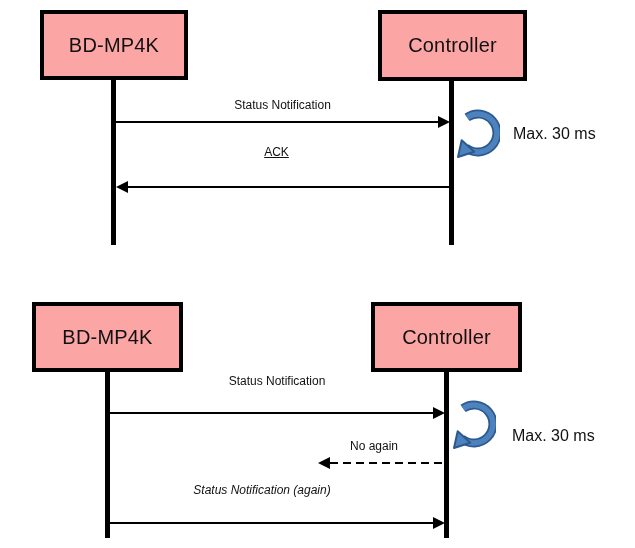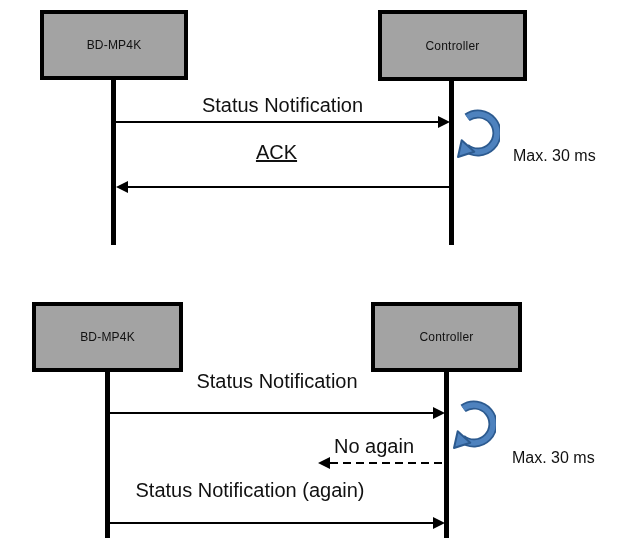--- a/index.html
+++ b/index.html
@@ -9,35 +9,35 @@
     height: 548px;
     background: #ffffff;
     font-family: "Liberation Sans", sans-serif;
     color: #111111;
     overflow: hidden;
   }
   .actor-box {
     position: absolute;
     box-sizing: border-box;
     border: 4px solid #000000;
-    background: #a3a3a3;
+    background: #fca5a5;
     display: flex;
     align-items: center;
     justify-content: center;
-    font-size: 12px;
+    font-size: 20px;
     letter-spacing: 0.2px;
   }
   .lifeline {
     position: absolute;
     width: 5px;
     background: #000000;
   }
   .msg-label {
     position: absolute;
-    font-size: 20px;
+    font-size: 12px;
     text-align: center;
     white-space: nowrap;
     line-height: 18px;
   }
   .shaft {
     position: absolute;
     height: 2px;
     background: #000000;
   }
   .shaft-dashed {
@@ -56,21 +56,20 @@
     position: absolute;
     width: 0; height: 0;
     border-top: 6px solid transparent;
     border-bottom: 6px solid transparent;
     border-right: 12px solid #000000;
   }
   .delay-label {
     position: absolute;
     font-size: 16px;
     white-space: nowrap;
-    margin-top: 22px;
   }
   .delay-icon { position: absolute; }
 </style>
 </head>
 <body>
 
 <div class="canvas">
 
   <div>
 
@@ -130,20 +129,20 @@
       <polygon points="2,51 5.7,34.3 18.3,45.7" fill="#4E82BE" stroke="#2C5A8F" stroke-width="2" stroke-linejoin="round"></polygon>
     </svg>
     <div class="delay-label" style="left:512px; top:427px;">Max. 30 ms</div>
 
     <div class="msg-label" style="left:318px; top:437px; width:112px;">No again</div>
     <div>
       <div class="shaft-dashed" style="left:330px; top:462px; width:115px;"></div>
       <div class="head-left" style="left:318px; top:457px;"></div>
     </div>
 
-    <div class="msg-label" style="left:98px; top:481px; width:304px;">Status Notification (again)</div>
+    <div class="msg-label" style="left:110px; top:481px; width:304px;font-style:italic;">Status Notification (again)</div>
     <div>
       <div class="shaft" style="left:110px; top:522px; width:323px;"></div>
       <div class="head-right" style="left:433px; top:517px;"></div>
     </div>
   </div>
 
 </div>
 
 </body></html>

